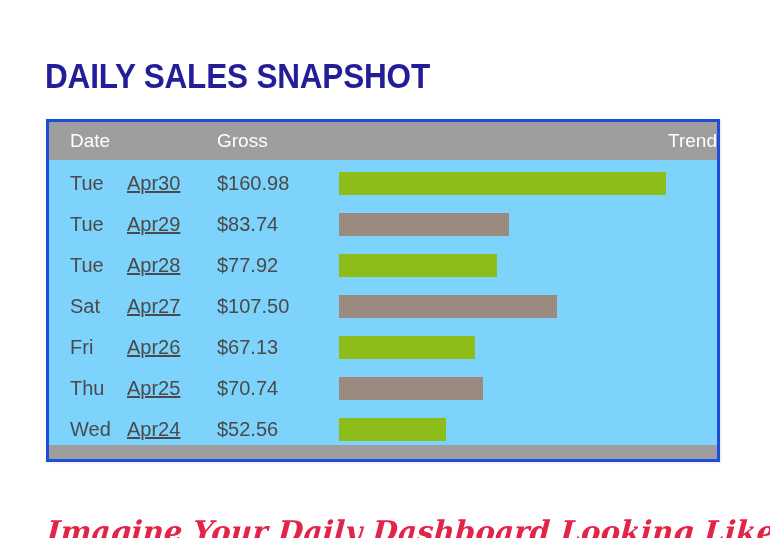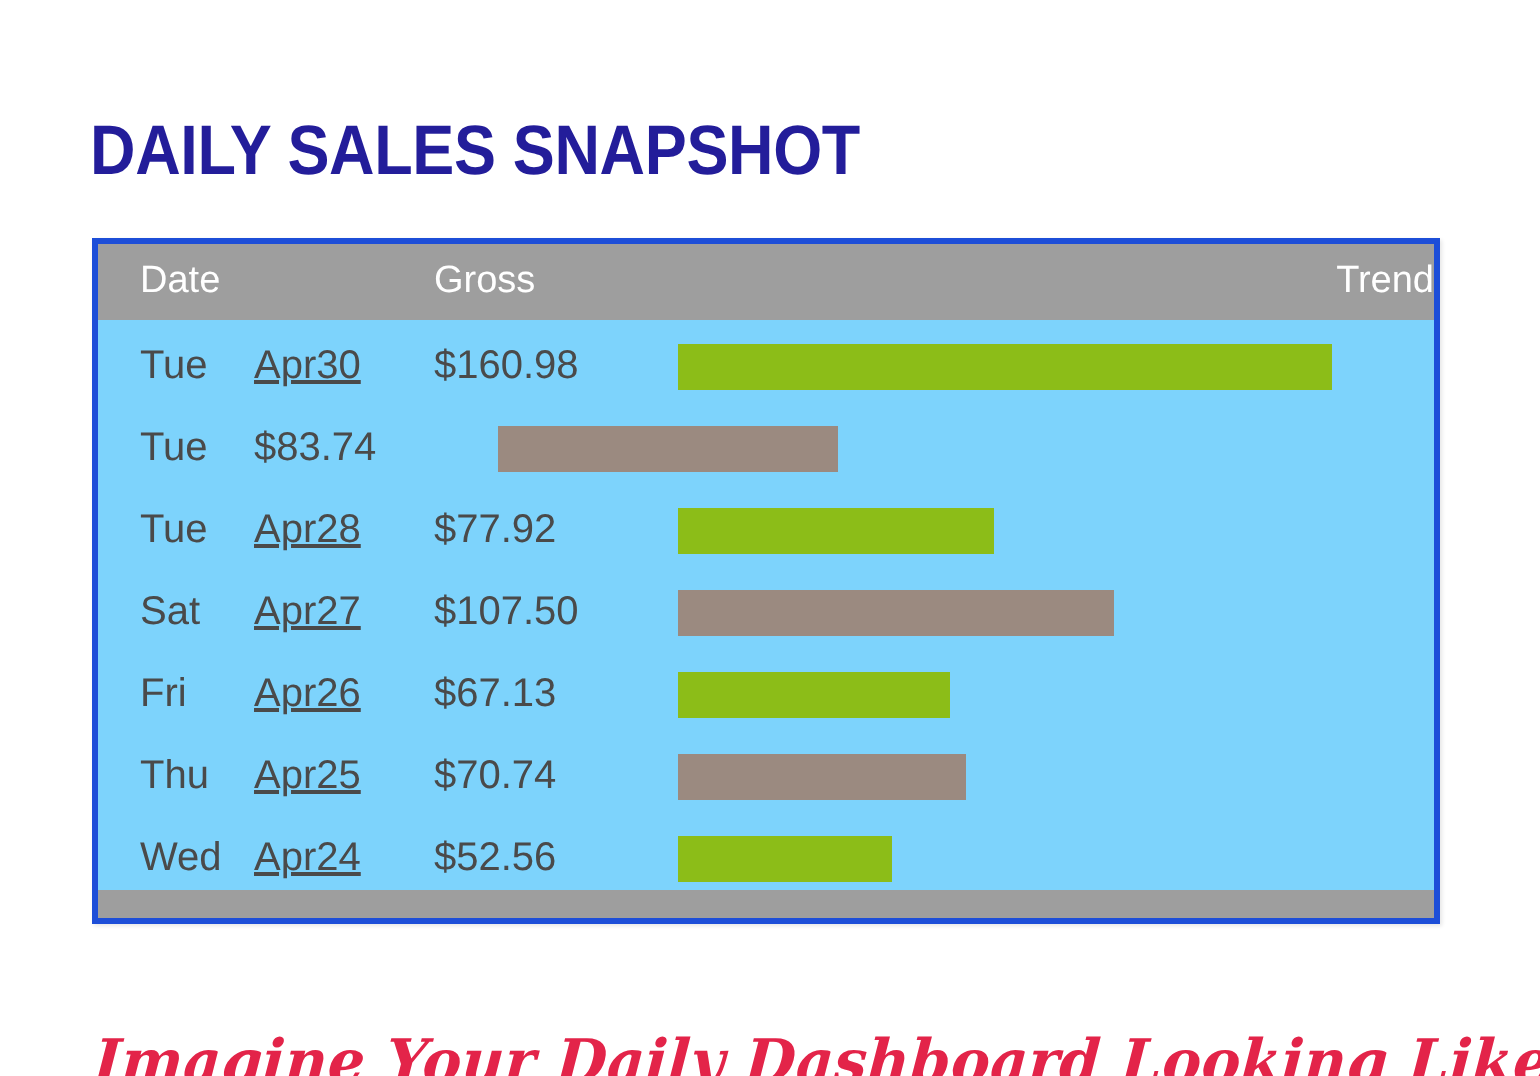--- a/index.html
+++ b/index.html
@@ -155,20 +155,21 @@
           <div class="cell cell-date">Apr30</div>
           <div class="cell cell-gross">$160.98</div>
           <div class="cell cell-trend">
             <div class="trend-track">
               <div class="trend-bar" style="width: 327px;"></div>
             </div>
           </div>
         </div>
         <div class="table-row">
           <div class="cell cell-day">Tue</div>
+          <div class="cell cell-date">Apr29</div>
           <div class="cell cell-gross">$83.74</div>
           <div class="cell cell-trend">
             <div class="trend-track">
               <div class="trend-bar alt" style="width: 170px;"></div>
             </div>
           </div>
         </div>
         <div class="table-row">
           <div class="cell cell-day">Tue</div>
           <div class="cell cell-date">Apr28</div>

